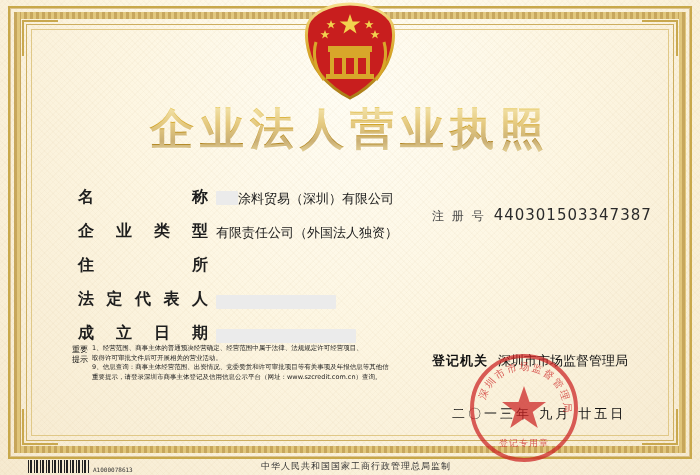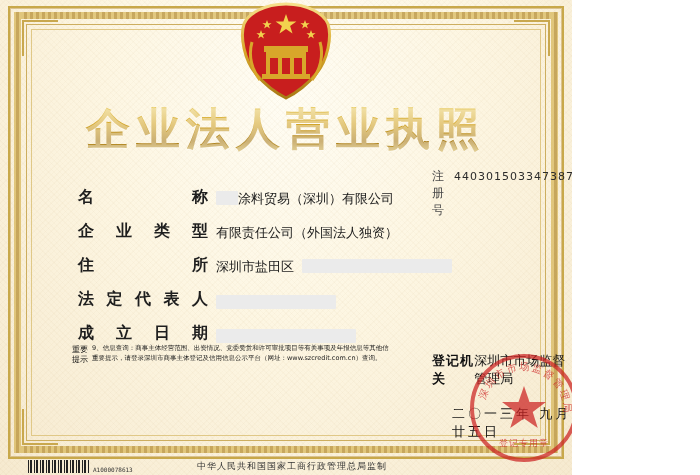--- a/index.html
+++ b/index.html
@@ -9,21 +9,21 @@
   }
   body {
     width: 700px;
     height: 475px;
     overflow: hidden;
     font-family: "DejaVu Sans", "Liberation Sans", sans-serif;
   }
 
   #license {
     position: relative;
-    width: 572px;
+    width: 700px;
     height: 475px;
     background:
       radial-gradient(ellipse at 50% 18%, #fffdf4 0%, #fdf6e2 45%, #f6ead0 100%);
     overflow: hidden;
   }
 
   
   #license::before {
     content: "";
     position: absolute;
@@ -102,23 +102,24 @@
     left: 432px;
     display: flex;
     align-items: baseline;
     gap: 8px;
     z-index: 4;
   }
   .regno .lbl {
     font-size: 12px;
     color: #4a4a4a;
     letter-spacing: 2px;
+    margin-top: 40px;
   }
   .regno .val {
-    font-size: 11px;
+    font-size: 15px;
     color: #2b2b2b;
     letter-spacing: 1px;
   }
 
   
   .fields {
     position: absolute;
     left: 78px;
     top: 182px;
     width: 520px;
@@ -187,20 +188,21 @@
     white-space: nowrap;
   }
 
   
   .authority {
     position: absolute;
     left: 432px;
     top: 352px;
     display: flex;
     align-items: baseline;
+    gap: 10px;
     z-index: 4;
   }
   .authority .lbl {
     font-size: 13px;
     color: #111;
     letter-spacing: 1px;
     font-weight: 600;
   }
   .authority .val {
     font-size: 13px;
@@ -349,24 +351,20 @@
         <span>型</span>
       </div>
       <div class="fvalue">有限责任公司（外国法人独资）</div>
     </div>
 
     <div class="frow">
       <div class="flabel">
         <span>住</span>
         <span>所</span>
       </div>
-      <div class="fvalue">
-        <span>深圳市盐田区</span>
-        <span class="redacted" style="width:150px; margin-left:4px"></span>
-      </div>
     </div>
 
     <div class="frow">
       <div class="flabel">
         <span>法</span>
         <span>定</span>
         <span>代</span>
         <span>表</span>
         <span>人</span>
       </div>
@@ -385,20 +383,22 @@
       <div class="fvalue">
         <span class="redacted" style="width:140px"></span>
       </div>
     </div>
 
   </div>
 
   <div class="notebox">
     <div class="note-title">重要提示</div>
     <div class="note-body">
+      <div class="note-line">1、经营范围、商事主体的普通预决经营确定、经营范围中属于法律、法规规定许可经营项目、</div>
+      <div class="note-line">取得许可审批文件后可开展相关的营业活动。</div>
       <div class="note-line">9、信息查询：商事主体经营范围、出资情况、党委赞赏和许可审批项目等有关事项及年报信息等其他信</div>
       <div class="note-line">重要提示，请登录深圳市商事主体登记及信用信息公示平台（网址：www.szcredit.com.cn）查询。</div>
     </div>
   </div>
 
   <div class="authority">
     <div class="lbl">登记机关</div>
     <div class="val">深圳市市场监督管理局</div>
   </div>
 

